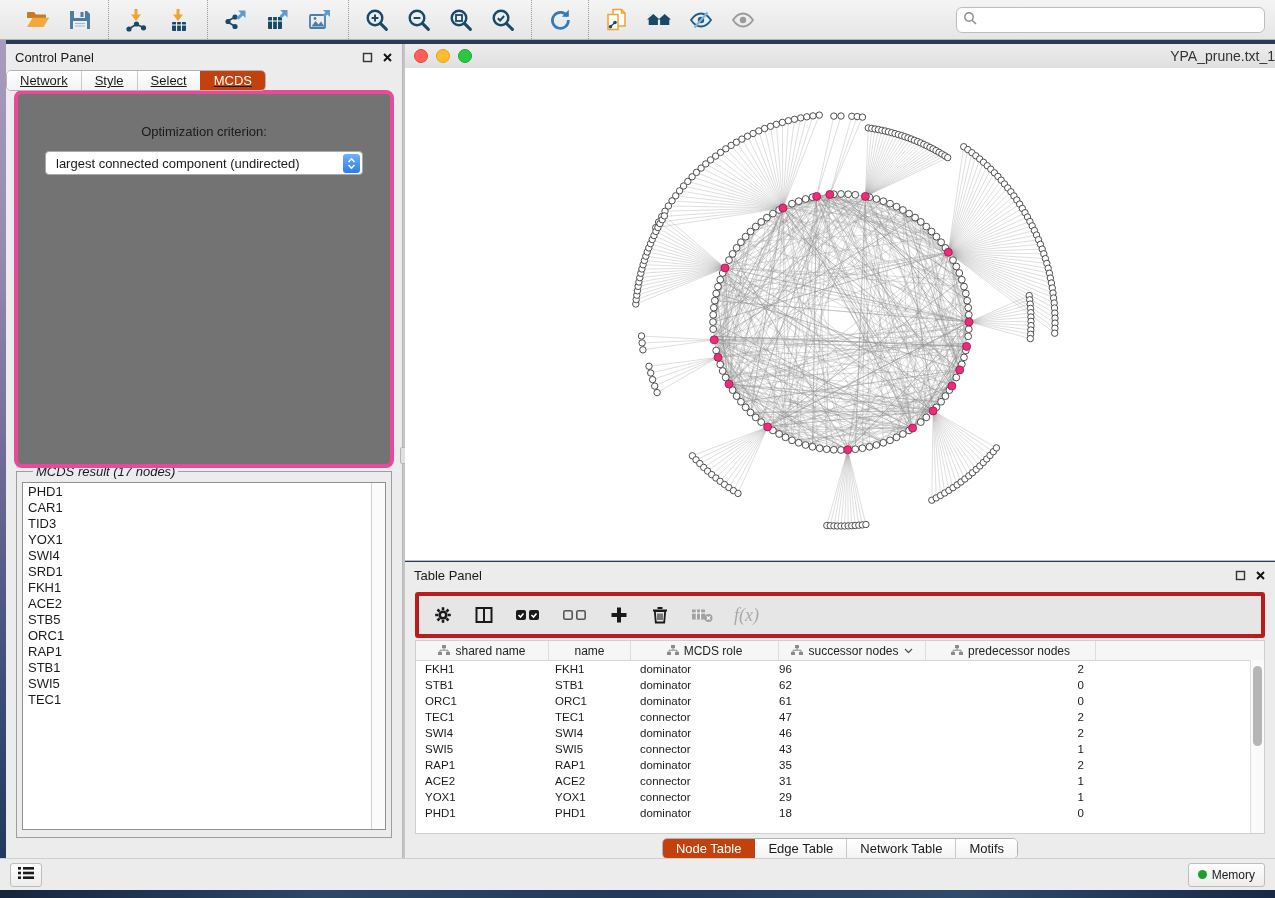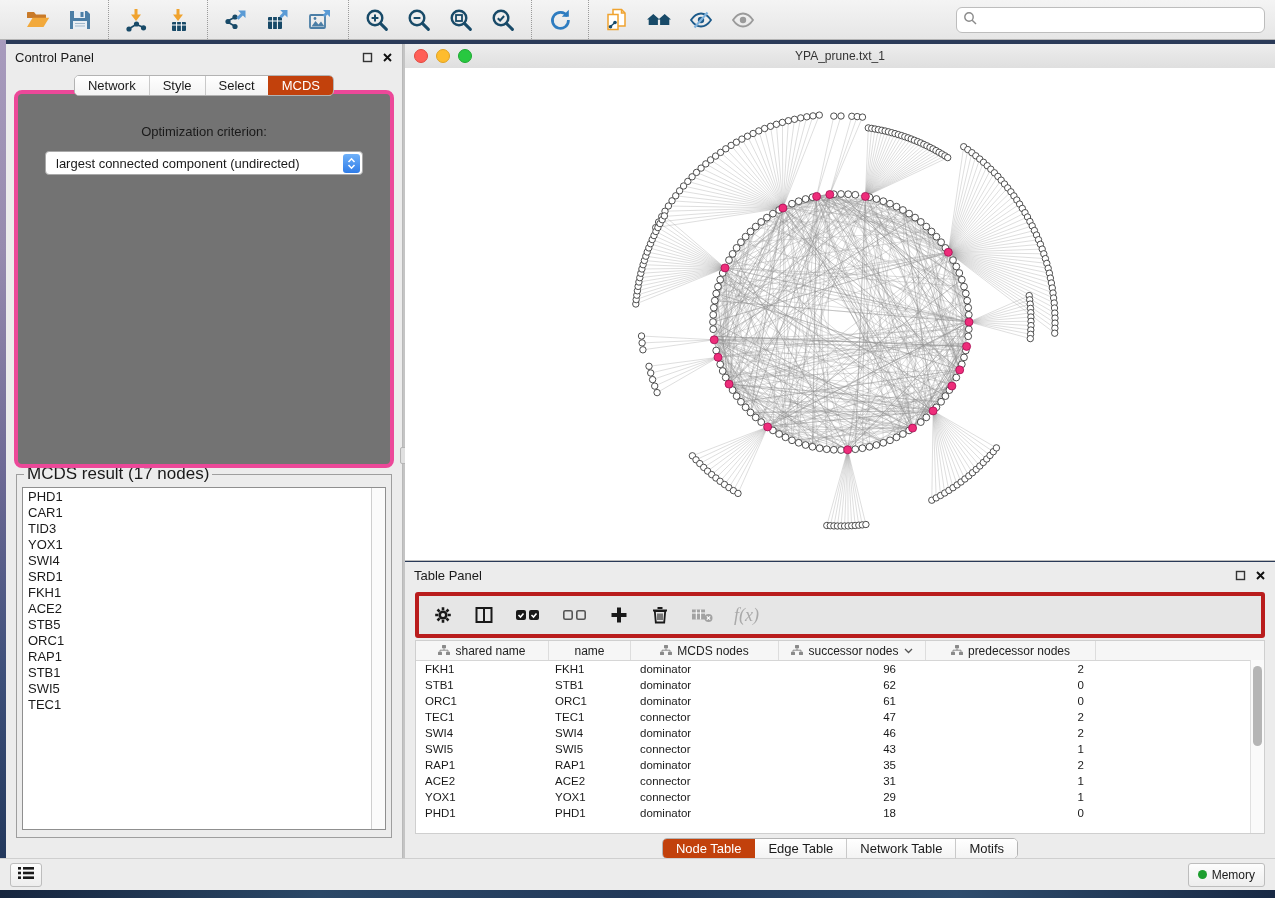--- a/index.html
+++ b/index.html
@@ -26,77 +26,77 @@
   .tb-search{margin-left:auto;display:flex;align-items:center;}
   .search-wrap{display:flex;align-items:center;background:#fff;border:1px solid #bdbdbd;border-radius:6px;
     width:295px;height:24px;padding:0 6px;gap:4px;}
   .search-wrap input{border:none;outline:none;flex:1;font-size:13px;font-family:"Liberation Sans",sans-serif;background:transparent;}
   
   .control-panel{position:absolute;left:6px;top:44px;width:397px;height:814px;box-sizing:border-box;
     background:#ececec;border-right:1px solid #b9b9b9;}
   .panel-header{height:26px;display:flex;align-items:center;padding:0 9px;font-size:13px;}
   .panel-header .ph-icons{margin-left:auto;display:flex;gap:9px;align-items:center;}
   .ph-icons span{display:flex;cursor:default;}
-  .cp-tabs-row{display:flex;justify-content:center;margin-top:5px;position:relative;z-index:2;}
+  .cp-tabs-row{display:flex;position:relative;z-index:2;text-decoration:underline;}
   .tab-group{display:inline-flex;background:#fff;border:1px solid #b3b3b3;border-radius:5px;overflow:hidden;}
   .tab{padding:2px 13px;font-size:13px;background:linear-gradient(#ffffff,#f3f3f3);border-right:1px solid #c9c9c9;cursor:default;white-space:nowrap;}
   .tab:last-child{border-right:none;}
   .tab.selected{background:#c2410c;color:#fff;border-radius:0;margin:-1px;padding:3px 14px;}
   .cp-body{position:absolute;left:8px;right:8px;top:46px;height:370px;
     background:#737373;border:4px solid #ec4899;border-radius:8px;z-index:1;}
   .opt-label{text-align:center;font-size:13px;margin-top:30px;}
   .criterion{display:flex;align-items:center;width:318px;height:24px;margin:12px auto 0;
     background:#fff;border:1px solid #a9a9a9;border-radius:4px;padding-left:10px;box-sizing:border-box;font-size:13px;cursor:default;}
   .criterion .stepper{margin-left:auto;margin-right:2px;width:17px;height:19px;border-radius:3px;
     background:linear-gradient(#6fb1f9,#2f7ce8);display:flex;align-items:center;justify-content:center;}
   .cp-buttons{display:flex;justify-content:center;gap:14px;margin-top:14px;}
   .btn{font-family:"Liberation Sans",sans-serif;font-size:13px;padding:3px 13px;
     background:linear-gradient(#ffffff,#ededed);border:1px solid #a6a6a6;border-radius:5px;cursor:default;}
   .btn.focused{box-shadow:0 0 0 3px rgba(106,167,235,.65);border-color:#5f9ad8;}
   .mcds-fieldset{position:absolute;left:10px;right:10px;top:420px;bottom:20px;
     border:1px solid #9e9e9e;margin:0;padding:3px 5px 7px;box-sizing:border-box;background:#ececec;}
-  .mcds-fieldset legend{font-size:17px;padding:0 3px;margin-left:2px;}
+  .mcds-fieldset legend{font-size:13px;padding:0 3px;margin-left:11px;font-style:italic;}
   .listbox{position:relative;width:100%;height:100%;box-sizing:border-box;
     background:#fff;border:1px solid #8f8f8f;overflow:hidden;}
   .listbox .items{padding:1px 0 0 5px;}
   .list-item{font-size:13px;line-height:16px;cursor:default;}
   .list-scroll{position:absolute;top:0;right:0;bottom:0;width:13px;background:#fbfbfb;border-left:1px solid #cfcfcf;}
   
   .splitter{position:absolute;left:403px;top:44px;width:2px;height:814px;background:#c4c4c4;}
   .splitter .grip{position:absolute;left:-3px;top:403px;width:8px;height:15px;background:#e0e0e0;
     border:1px solid #b5b5b5;border-radius:2px;}
   
   .right-region{position:absolute;left:405px;top:44px;right:0;height:814px;}
   .net-window{position:absolute;left:0;top:0;right:0;height:516px;background:#fff;border-bottom:1px solid #bdbdbd;}
   .net-titlebar{height:24px;background:linear-gradient(#ededed,#dfdfdf);border-bottom:1px solid #bfbfbf;
     display:flex;align-items:center;position:relative;}
   .traffic{display:flex;gap:8px;margin-left:9px;}
   .light{width:12px;height:12px;border-radius:50%;}
   .light.red{background:#ff5f57;border:0.5px solid #e1483f;}
   .light.yellow{background:#febc2e;border:0.5px solid #e0a321;}
   .light.green{background:#28c840;border:0.5px solid #1ea832;}
-  .net-title{position:absolute;left:0;right:0;text-align:center;font-size:12px;color:#333;}
+  .net-title{position:absolute;left:0;right:0;text-align:right;font-size:14px;color:#333;}
   .net-canvas{position:absolute;left:0;top:24px;right:0;bottom:0;background:#fff;}
   .net-canvas svg{display:block;}
   
   .table-panel{position:absolute;left:0;top:518px;right:0;bottom:0;background:#ececec;}
   .tp-toolbar{margin:4px 10px 0;height:38px;background:#e6e6e6;border:4px solid #b91c1c;border-radius:3px;
     display:flex;align-items:center;gap:21px;padding:0 14px;}
   .tp-icon{display:flex;align-items:center;justify-content:center;cursor:default;}
   .fx-label{font-family:"Liberation Serif",serif;font-style:italic;font-size:18px;color:#a9a9a9;}
   .tbl-wrap{position:absolute;left:10px;right:10px;top:78px;height:192px;background:#fff;border:1px solid #cfcfcf;overflow:hidden;}
   .tbl-header{display:flex;height:19px;background:#f6f6f6;border-bottom:1px solid #d6d6d6;}
   .th{display:flex;align-items:center;justify-content:center;gap:5px;font-size:12px;color:#222;
     border-right:1px solid #ddd;box-sizing:border-box;cursor:default;}
   .tbl-row{display:flex;height:16px;align-items:center;cursor:default;}
   .td{font-size:11.5px;box-sizing:border-box;white-space:nowrap;overflow:hidden;font-family:"Liberation Sans",sans-serif;}
   .c0{width:133px;padding-left:9px;}
   .c1{width:82px;padding-left:6px;}
   .c2{width:148px;padding-left:9px;}
-  .c3{width:147px;text-align:right;padding-right:30px;}
+  .c3{width:147px;text-align:left;padding-right:30px;}
   .c4{width:170px;text-align:right;padding-right:12px;}
   .th.c0,.th.c1,.th.c2,.th.c3,.th.c4{padding:0;text-align:center;justify-content:center;}
   .tbl-scroll{position:absolute;top:19px;right:0;bottom:0;width:13px;background:#fafafa;border-left:1px solid #e0e0e0;}
   .tbl-thumb{position:absolute;top:6px;left:2px;width:9px;height:80px;background:#b5b5b5;border-radius:5px;}
   .tp-tabs-row{position:absolute;left:0;right:0;top:276px;display:flex;justify-content:center;}
   
   .status-bar{position:absolute;left:0;top:858px;width:100%;height:32px;box-sizing:border-box;
     background:#ececec;border-top:1px solid #cfcfcf;display:flex;align-items:center;padding:0 10px;}
   .status-left-btn{width:30px;height:22px;background:linear-gradient(#fdfdfd,#ededed);
     border:1px solid #bdbdbd;border-radius:3px;display:flex;align-items:center;justify-content:center;cursor:default;}
@@ -1443,21 +1443,21 @@
               <span style="display:flex">
                 <svg width="12" height="11" viewBox="0 0 12 11">
                   <g fill="#8a8a8a">
                     <rect x="4" y="0" width="4" height="3.2" rx="0.5"></rect>
                     <rect x="0" y="6.8" width="4" height="3.2" rx="0.5"></rect>
                     <rect x="8" y="6.8" width="4" height="3.2" rx="0.5"></rect>
                   </g>
                   <path d="M6 3.2v2M2 6.8V5.2h8v1.6" stroke="#8a8a8a" fill="none"></path>
                 </svg>
               </span>
-              <span>MCDS nodes</span>
+              <span>MCDS role</span>
             </div>
             <div class="th c3">
               <span style="display:flex">
                 <svg width="12" height="11" viewBox="0 0 12 11">
                   <g fill="#8a8a8a">
                     <rect x="4" y="0" width="4" height="3.2" rx="0.5"></rect>
                     <rect x="0" y="6.8" width="4" height="3.2" rx="0.5"></rect>
                     <rect x="8" y="6.8" width="4" height="3.2" rx="0.5"></rect>
                   </g>
                   <path d="M6 3.2v2M2 6.8V5.2h8v1.6" stroke="#8a8a8a" fill="none"></path>

